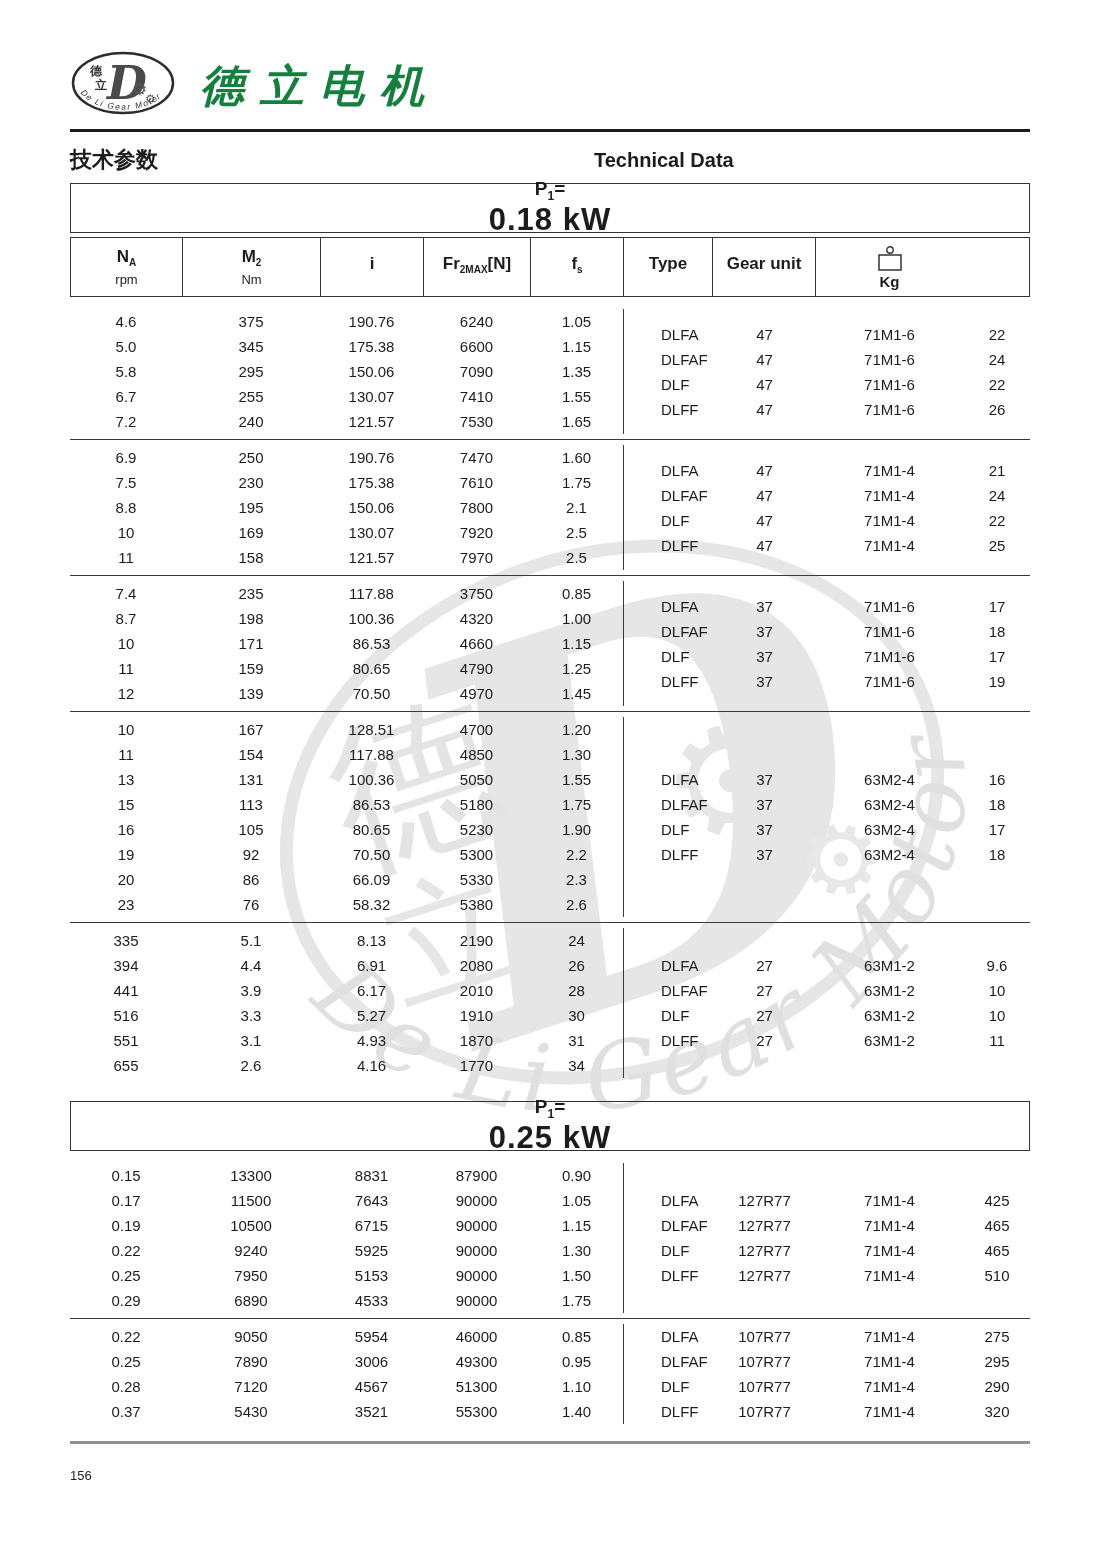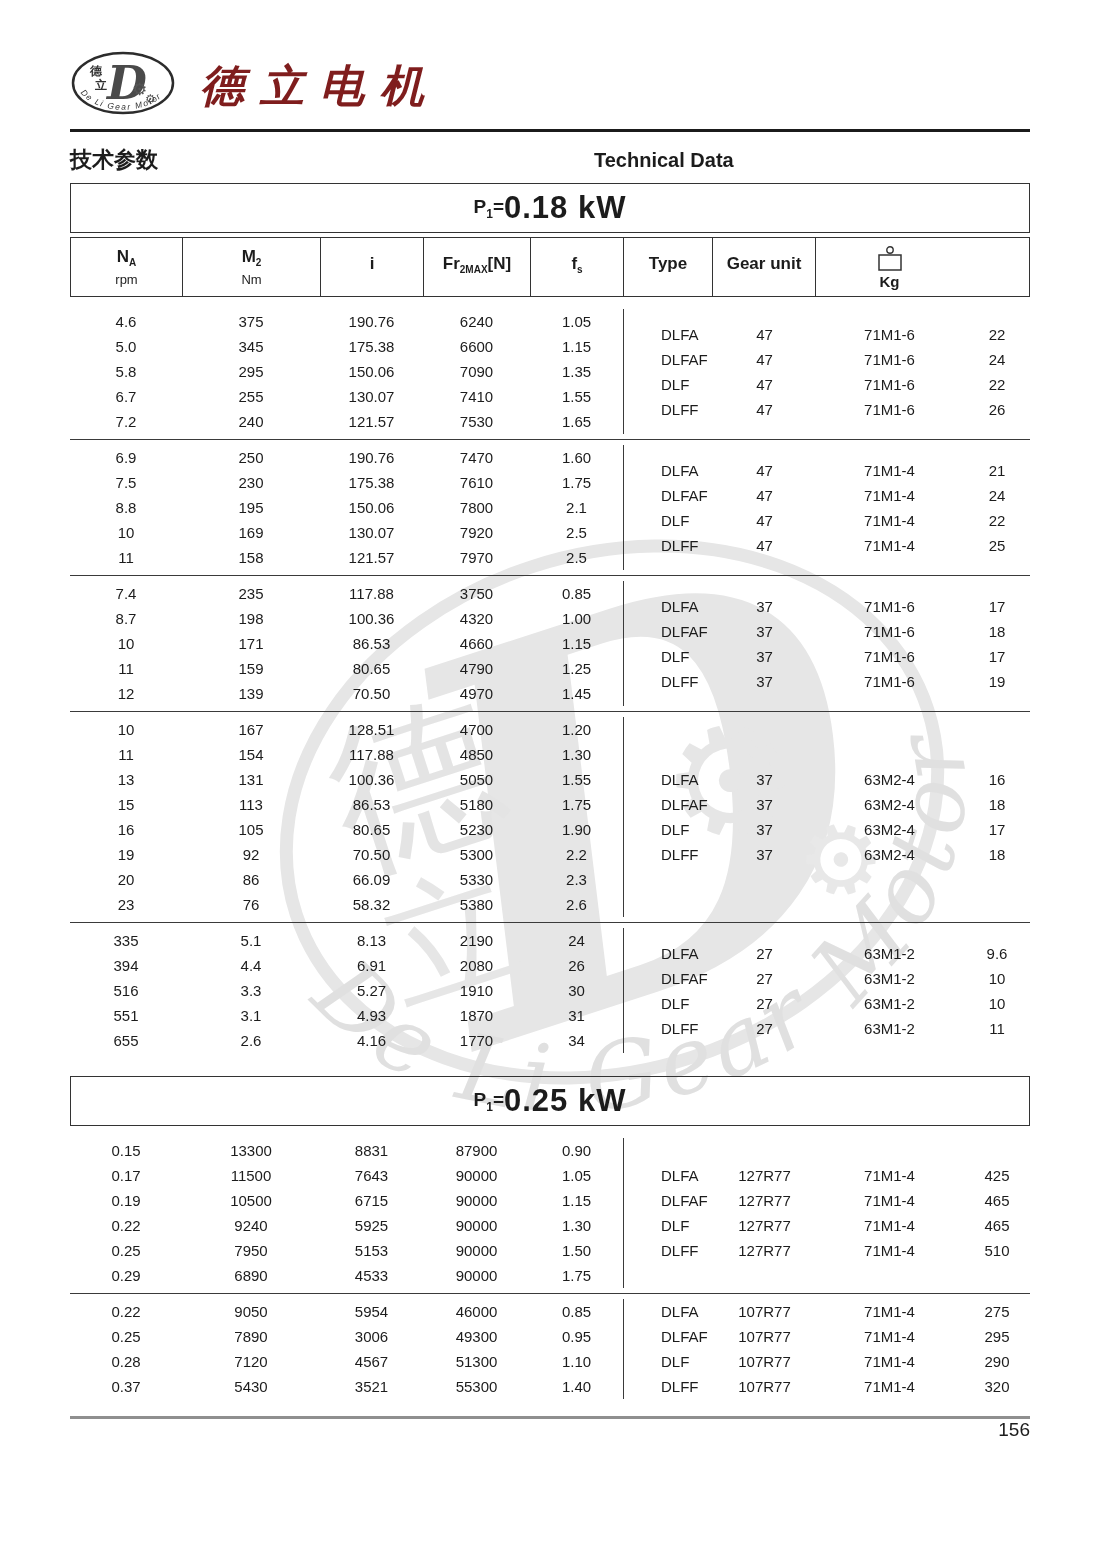--- a/index.html
+++ b/index.html
@@ -5,29 +5,29 @@
   html,body{margin:0;padding:0;background:#ffffff;}
   .page{position:relative;width:1100px;height:1555px;background:#fff;overflow:hidden;
         font-family:"Liberation Sans",sans-serif;color:#1c1c1c;}
   .wm{position:absolute;top:0;left:0;z-index:0;pointer-events:none;}
   .content{position:relative;z-index:1;padding:48px 70px 0;}
 
   
   .brandrow{display:flex;align-items:center;gap:24px;height:76px;}
   .logo{width:106px;height:72px;flex:0 0 auto;}
   .brand{font-family:"DejaVu Serif",serif;font-weight:bold;font-style:italic;
-         font-size:44px;letter-spacing:16px;color:#7f1d1d;}
+         font-size:44px;letter-spacing:16px;color:#15803d;}
   .toprule{height:3px;background:#1b1b1b;margin-top:5px;}
   .secrow{position:relative;margin-top:13px;height:28px;}
   .sec-cn{font-size:22px;font-weight:bold;}
   .sec-en{position:absolute;left:524px;top:4px;font-size:20px;font-weight:bold;}
 
   
   .pbox{margin-top:10px;height:48px;border:1.5px solid #333;display:flex;
-        align-items:center;justify-content:center;background:transparent;}
+        align-items:center;justify-content:center;background:transparent;flex-direction:column;}
   .pp{font-size:19px;font-weight:bold;}
   .pp sub{font-size:12px;}
   .pv{font-size:31px;font-weight:bold;letter-spacing:1px;}
   .pbox2{margin-top:18px;}
 
   
   .thead{margin-top:4px;display:grid;
          grid-template-columns:112px 138px 103px 107px 93px 89px 103px 147px 68px;
          border:1.5px solid #333;background:transparent;}
   .th{border-right:1px solid #333;height:58px;display:flex;flex-direction:column;
@@ -48,21 +48,21 @@
   .block-right{width:407px;border-left:1.5px solid #3a3a3a;display:flex;
                flex-direction:column;justify-content:center;}
   .drow{display:grid;height:25px;line-height:25px;}
   .block-left  .drow{grid-template-columns:112px 138px 103px 107px 93px;}
   .block-right .drow{grid-template-columns:89px 103px 147px 68px;}
   .c{text-align:center;font-size:15px;}
   .c.t{text-align:left;padding-left:37px;box-sizing:border-box;}
 
   
   .footrule{height:3px;background:#8f8f8f;margin-top:12px;}
-  .pagenum{text-align:right;font-size:19px;}
+  .pagenum{text-align:left;font-size:13px;margin-top:24px;}
 
   
   .wm text{font-family:"DejaVu Serif",serif;}
 </style>
 </head>
 <body>
 
 <div class="page">
 
   <svg class="wm" width="1100" height="1555" viewBox="0 0 1100 1555" aria-hidden="true">
@@ -440,20 +440,27 @@
               <span class="c c4">24</span>
             </div>
             <div class="drow">
               <span class="c c0">394</span>
               <span class="c c1">4.4</span>
               <span class="c c2">6.91</span>
               <span class="c c3">2080</span>
               <span class="c c4">26</span>
             </div>
             <div class="drow">
+              <span class="c c0">441</span>
+              <span class="c c1">3.9</span>
+              <span class="c c2">6.17</span>
+              <span class="c c3">2010</span>
+              <span class="c c4">28</span>
+            </div>
+            <div class="drow">
               <span class="c c0">516</span>
               <span class="c c1">3.3</span>
               <span class="c c2">5.27</span>
               <span class="c c3">1910</span>
               <span class="c c4">30</span>
             </div>
             <div class="drow">
               <span class="c c0">551</span>
               <span class="c c1">3.1</span>
               <span class="c c2">4.93</span>

